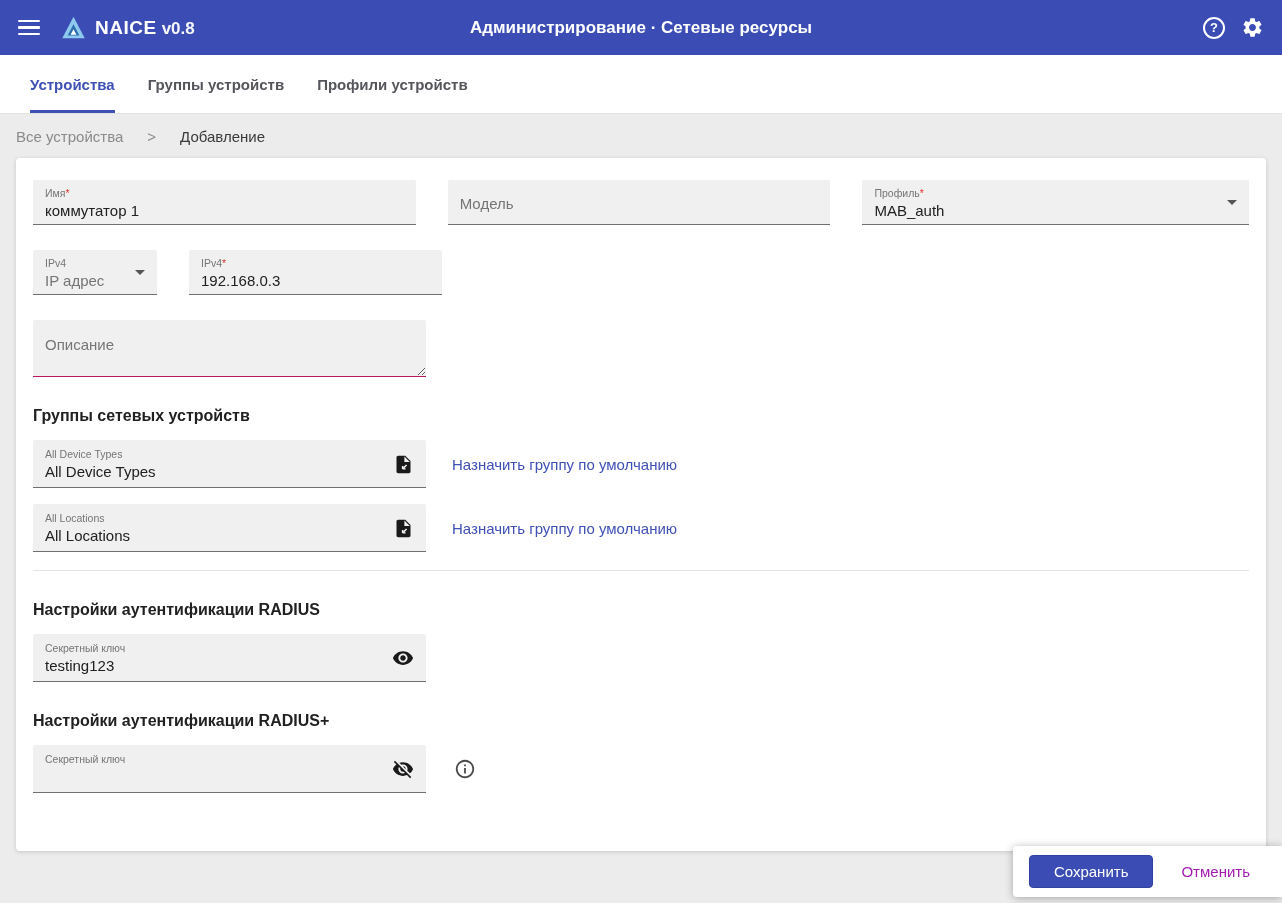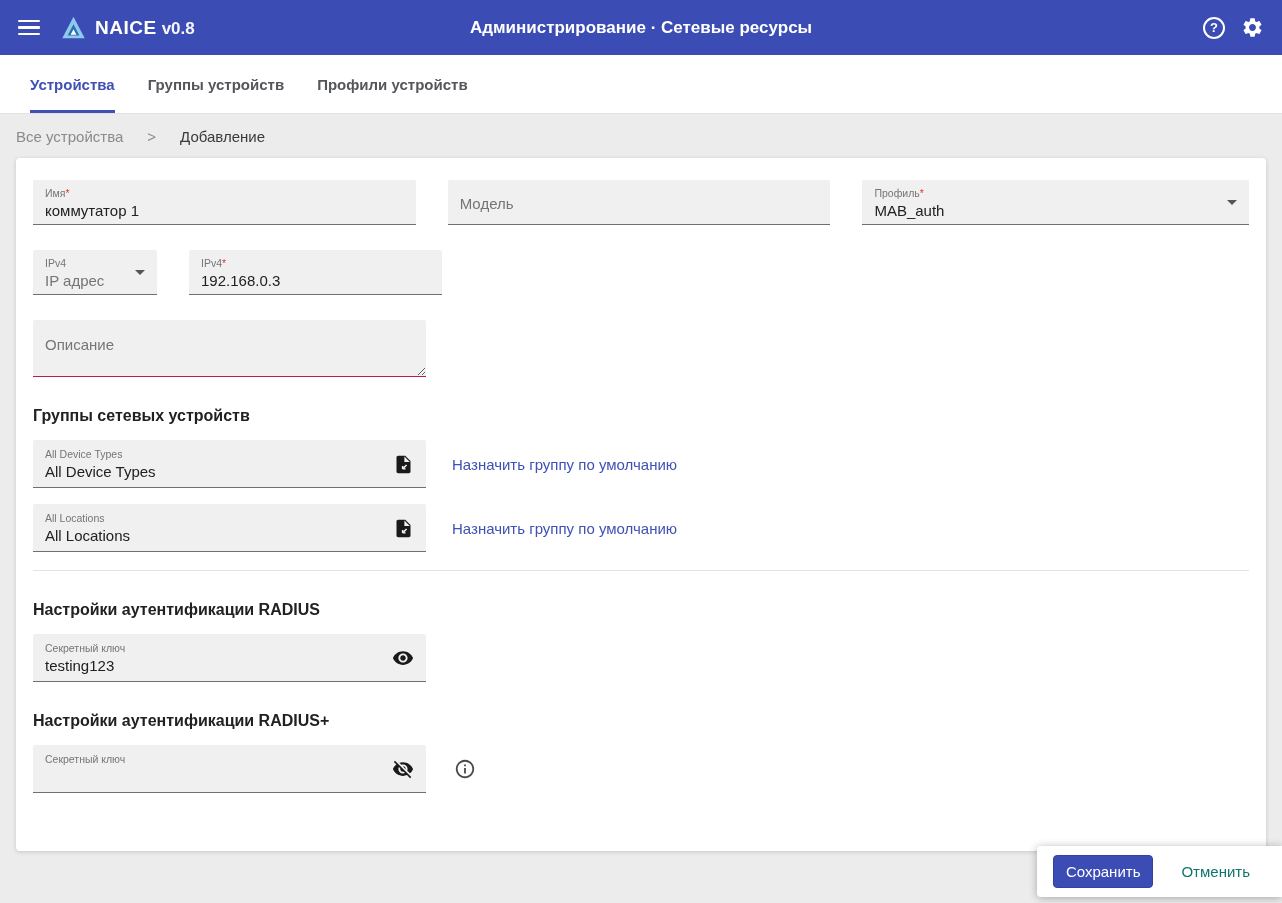--- a/index.html
+++ b/index.html
@@ -102,24 +102,24 @@
   
   .actionbar {
     position:fixed; right:0; bottom:6px; z-index:10;
     background:#fff; border-radius:4px 0 0 4px;
     box-shadow:0 1px 8px rgba(0,0,0,.30);
     padding:9px 18px 9px 16px; display:flex; align-items:center; gap:14px;
   }
   .btn-save {
     background:#3b4db4; color:#fff; border:1px solid #3343a0; border-radius:4px;
     font-family:"Liberation Sans", sans-serif; font-size:15px;
-    padding:7px 12px; cursor:pointer;
+    padding:7px 24px; cursor:pointer;
   }
   .btn-cancel {
-    background:transparent; border:none; color:#0f766e; font-weight:500;
+    background:transparent; border:none; color:#a21caf; font-weight:500;
     font-family:"Liberation Sans", sans-serif; font-size:15px;
     padding:7px 14px; cursor:pointer;
   }
 </style>
 </head>
 <body>
 
 <header class="appbar">
   <div class="hamburger">
       <span></span>

